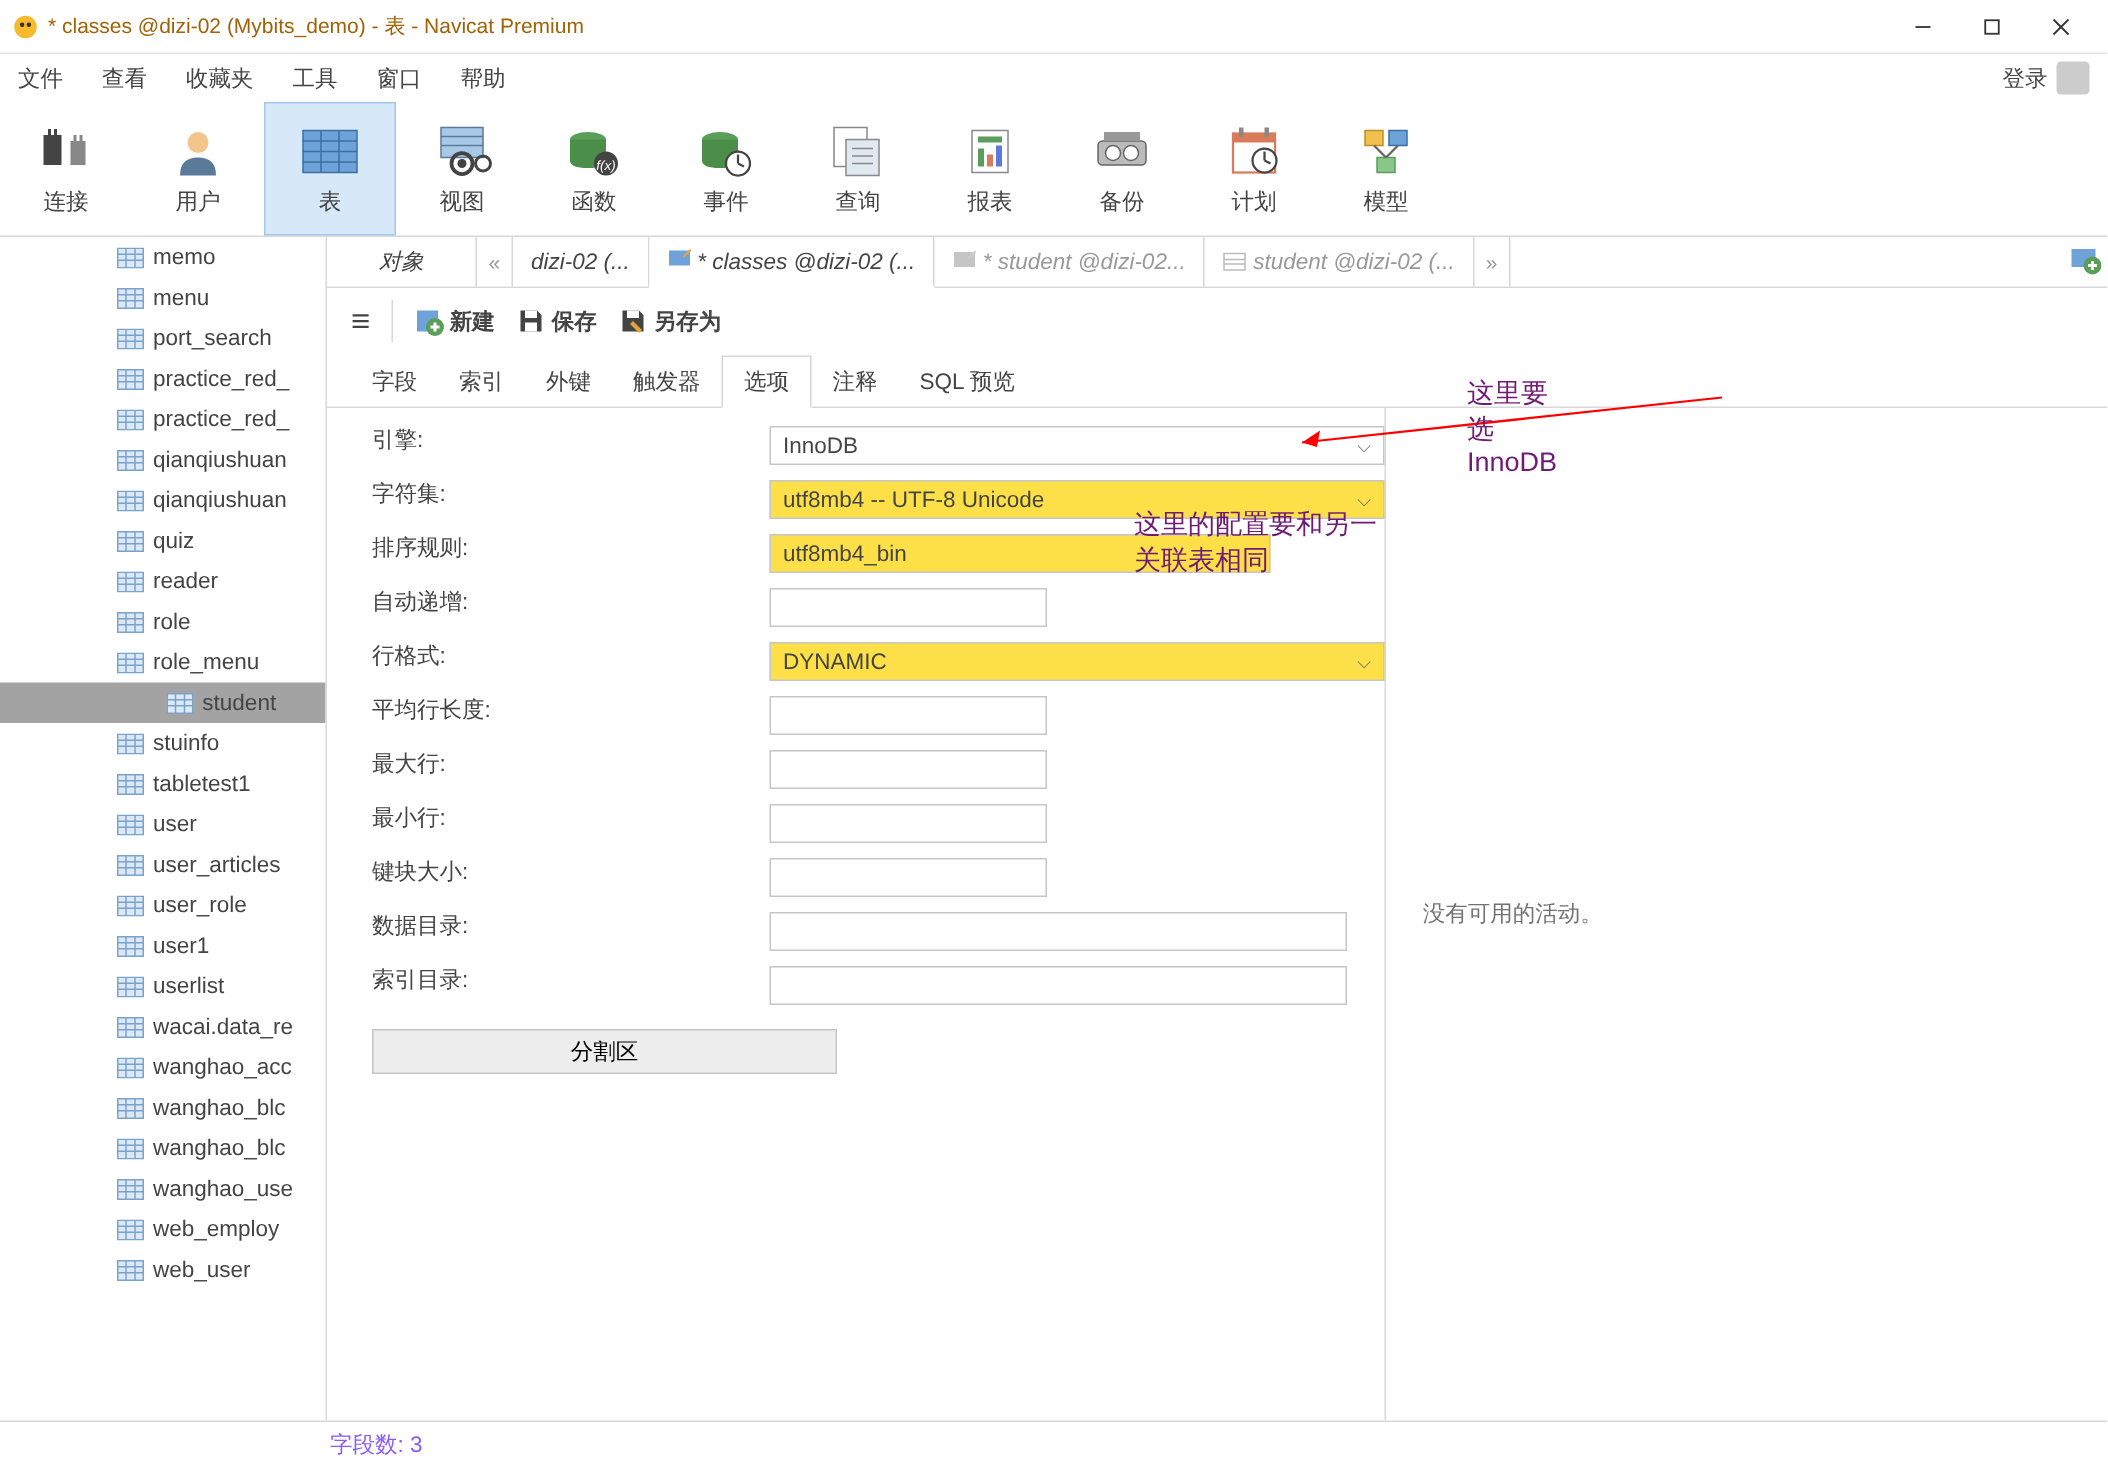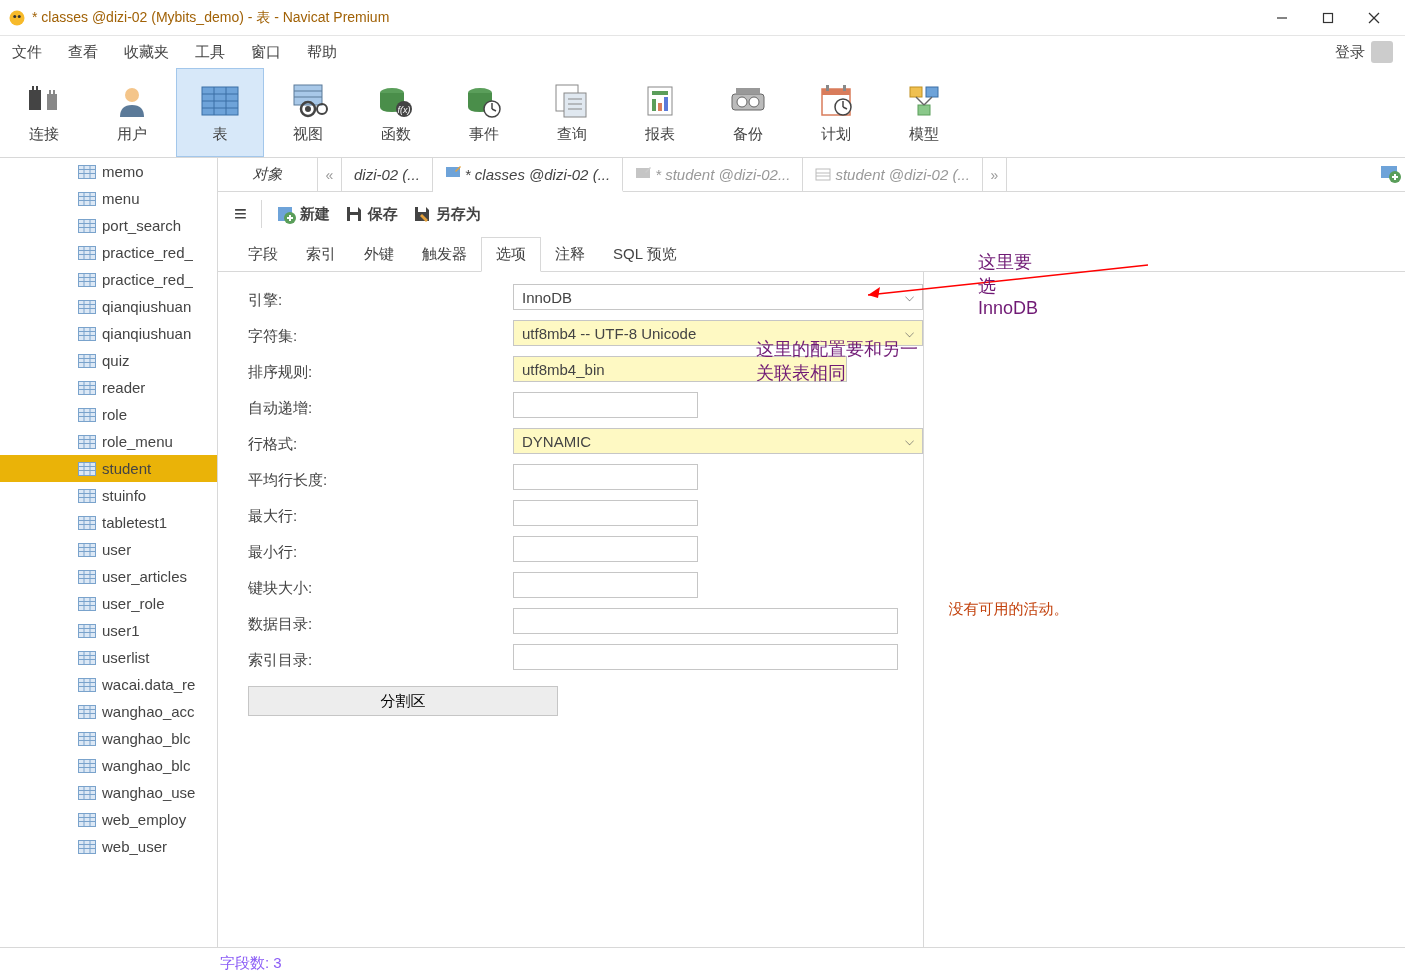--- a/index.html
+++ b/index.html
@@ -19,50 +19,50 @@
 
 .toolbar { height: 90px; display: flex; border-bottom: 1px solid #d8d8d8; background: #fff; }
 .tool-btn { width: 88px; display: flex; flex-direction: column; align-items: center; justify-content: center; gap: 4px; cursor: pointer; font-size: 15px; }
 .tool-btn.sel { background: #d7e8f9; border: 1px solid #a3c7eb; }
 .tool-icon { width: 40px; height: 40px; display: flex; align-items: center; justify-content: center; }
 
 .main { display: flex; height: calc(100% - 190px); }
 .sidebar { width: 218px; border-right: 1px solid #d8d8d8; overflow-y: scroll; overflow-x: scroll; position: relative; }
 .sb-items { padding-bottom: 6px; }
 .sb-item { display: flex; align-items: center; height: 27px; padding-left: 78px; gap: 6px; cursor: pointer; font-size: 15px; white-space: nowrap; }
-.sb-item.selected { background: #eab308; }
+.sb-item.selected { background: #a3a3a3; justify-content: center; }
 .table-ico { width: 18px; height: 14px; flex-shrink: 0; }
 
 .content { flex: 1; display: flex; flex-direction: column; }
 .tab-strip { height: 34px; display: flex; border-bottom: 1px solid #d8d8d8; position: relative; align-items: stretch; }
 .tab { display: flex; align-items: center; padding: 0 12px; gap: 4px; font-size: 15px; border-right: 1px solid #d8d8d8; cursor: pointer; white-space: nowrap; font-style: italic; }
 .tab.active { background: #fff; border-bottom: 2px solid #fff; margin-bottom: -1px; }
 .tab-nav { width: 24px; display: flex; align-items: center; justify-content: center; cursor: pointer; border-right: 1px solid #d8d8d8; color: #999; }
 .tab-add { position: absolute; right: 4px; top: 4px; cursor: pointer; }
 .pencil-ico { width: 16px; height: 16px; }
 
 .action-bar { height: 44px; display: flex; align-items: center; padding: 0 16px; gap: 14px; font-size: 15px; }
 .ab-item { display: flex; align-items: center; gap: 4px; cursor: pointer; font-weight: bold; }
 .ab-sep { width: 1px; height: 28px; background: #d8d8d8; }
 
 .sub-tabs { height: 36px; display: flex; align-items: end; padding: 0 16px; gap: 0; border-bottom: 1px solid #d8d8d8; font-size: 15px; }
 .sub-tab { padding: 7px 14px; cursor: pointer; }
 .sub-tab.active { border: 1px solid #d8d8d8; border-bottom: 1px solid #fff; margin-bottom: -1px; background: #fff; }
 
 .form-area { flex: 1; display: flex; position: relative; }
 .form-rows { padding: 12px 0 0 30px; display: flex; flex-direction: column; gap: 10px; position: relative; }
-.form-row { display: flex; align-items: flex-end; height: 26px; }
+.form-row { display: flex; align-items: flex-start; height: 26px; }
 .fld-label { width: 265px; font-size: 15px; color: #444; }
 .fld-input { height: 26px; border: 1px solid #c6c6c6; padding: 0 6px; font-size: 15px; background: #fff; }
-.fld-combo { height: 26px; border: 1px solid #c6c6c6; background: #fef9c3; display: flex; align-items: center; padding: 0 8px; font-size: 15px; position: relative; cursor: pointer; }
+.fld-combo { height: 26px; border: 1px solid #c6c6c6; background: #fde047; display: flex; align-items: center; padding: 0 8px; font-size: 15px; position: relative; cursor: pointer; }
 .fld-combo.white { background: #fff; }
 .combo-arrow { position: absolute; right: 8px; font-size: 12px; color: #666; }
 .partition-btn { width: 310px; height: 30px; border: 1px solid #c6c6c6; background: #ededed; cursor: pointer; font-size: 15px; margin-top: 6px; margin-left: 0; }
 
-.right-panel { width: 170px; border-left: 1px solid #d8d8d8; display: flex; align-items: center; justify-content: center; color: #c2410c; font-size: 15px; text-align: center; padding: 0 18px; }
+.right-panel { width: 170px; border-left: 1px solid #d8d8d8; display: flex; align-items: center; justify-content: center; color: #737373; font-size: 15px; text-align: center; padding: 0 18px; }
 
 .status-bar { height: 32px; border-top: 1px solid #d8d8d8; display: flex; align-items: center; padding-left: 220px; font-size: 15px; color: #8b5cf6; }
 
 .annotation-red { color: #701a75; position: absolute; font-size: 18px; font-weight: 400; pointer-events: none; }
 .arrow-svg { position: absolute; pointer-events: none; }
 </style>
 </head>
 <body>
 
 <div class="titlebar">

